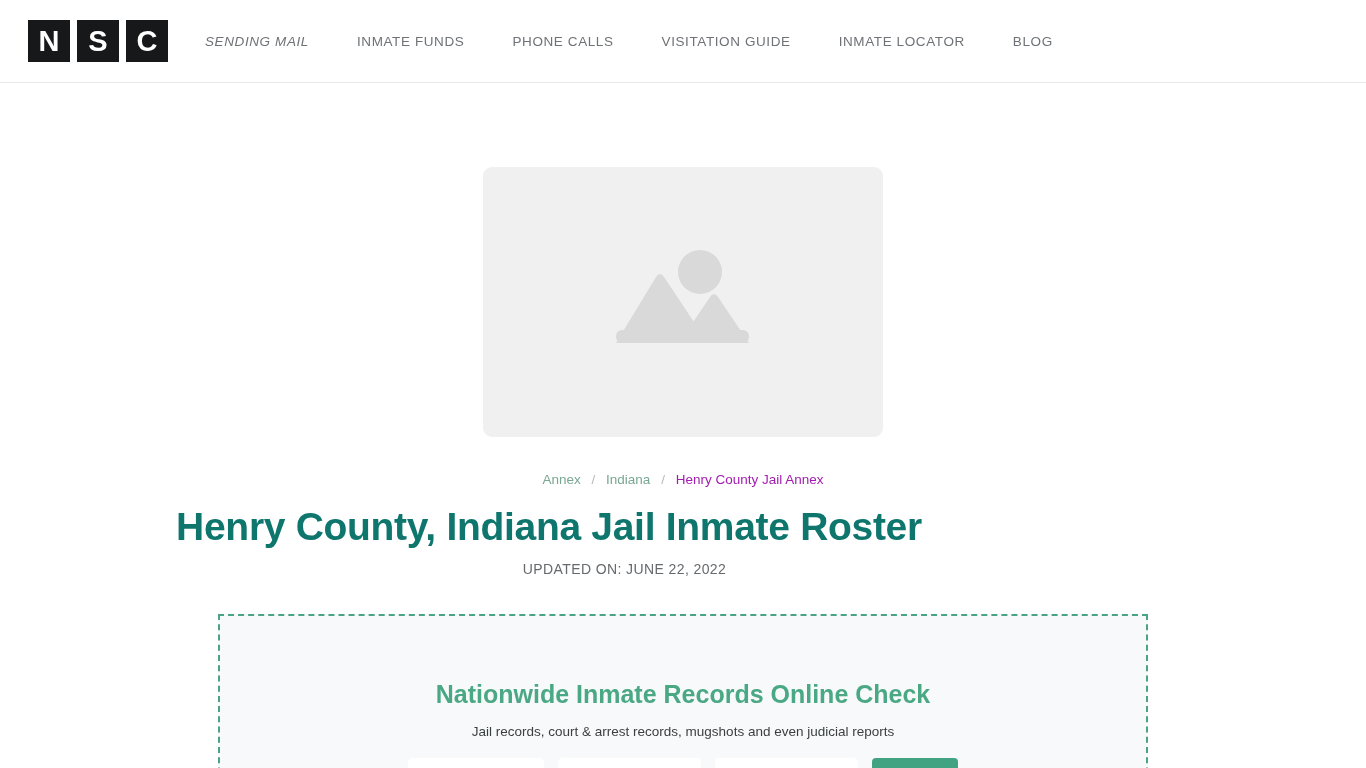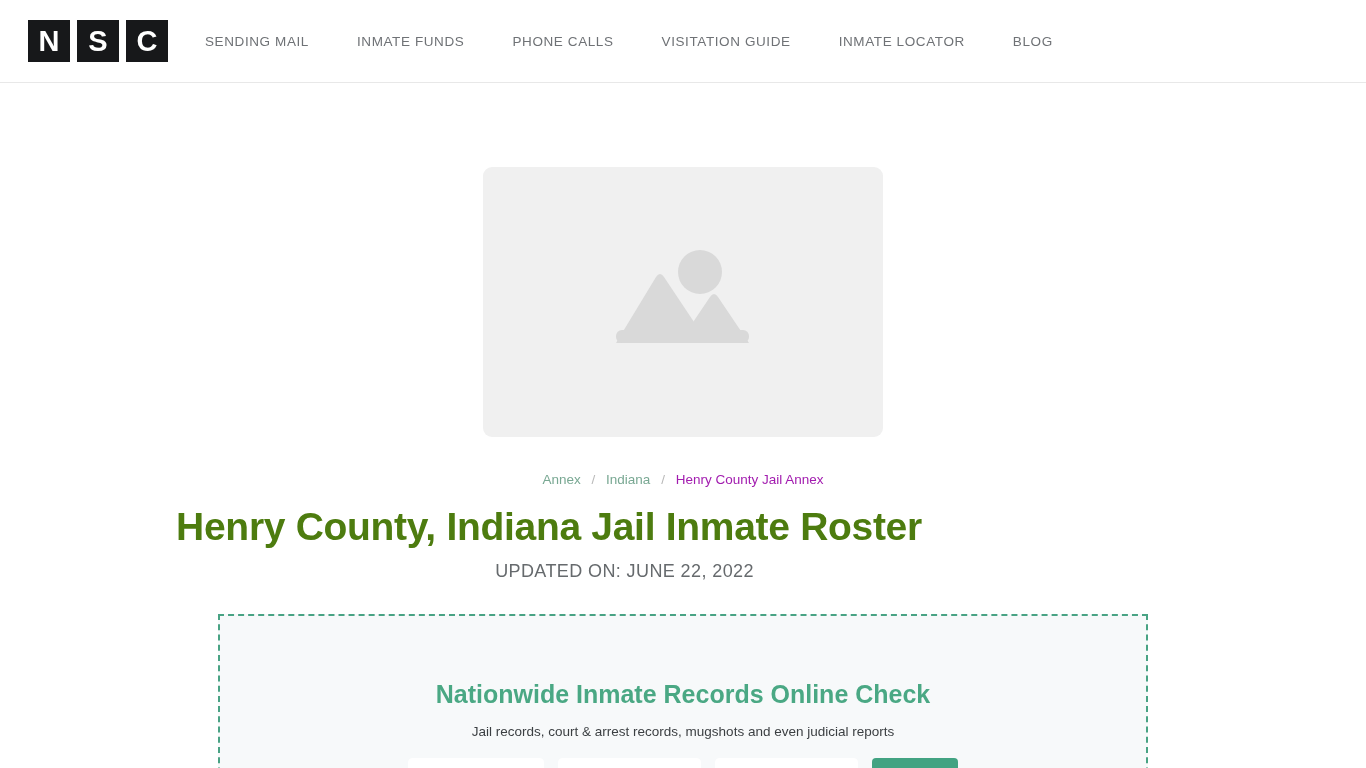--- a/index.html
+++ b/index.html
@@ -54,21 +54,21 @@
   .nav-link {
     color: #6f7276;
     font-size: 13.5px;
     letter-spacing: 0.6px;
     text-transform: uppercase;
     text-decoration: none;
     padding: 0 24px;
     white-space: nowrap;
     cursor: pointer;
   }
-  .nav-link:first-child { padding-left: 0; }
+  .nav-link:first-child { padding-left: 0; font-style: italic; }
 
   .search-wrap {
     position: absolute;
     right: 32px;
     top: 22px;
     width: 157px;
     height: 40px;
     border: 1px solid #e2e2e2;
     background: #ffffff;
     display: flex;
@@ -126,30 +126,30 @@
   }
   .bc-current { color: #a21caf; }
 
   .page-title {
     position: absolute;
     top: 422px;
     width: 1098px;
     text-align: center;
     font-size: 39px;
     font-weight: bold;
-    color: #4d7c0f;
+    color: #0f766e;
     letter-spacing: -0.3px;
   }
 
   .updated-on {
     position: absolute;
     top: 478px;
     width: 1249px;
     text-align: center;
-    font-size: 18px;
+    font-size: 14px;
     color: #666a6d;
     letter-spacing: 0.4px;
     text-transform: uppercase;
   }
 
   
   .promo-box {
     position: absolute;
     left: 218px;
     top: 531px;

